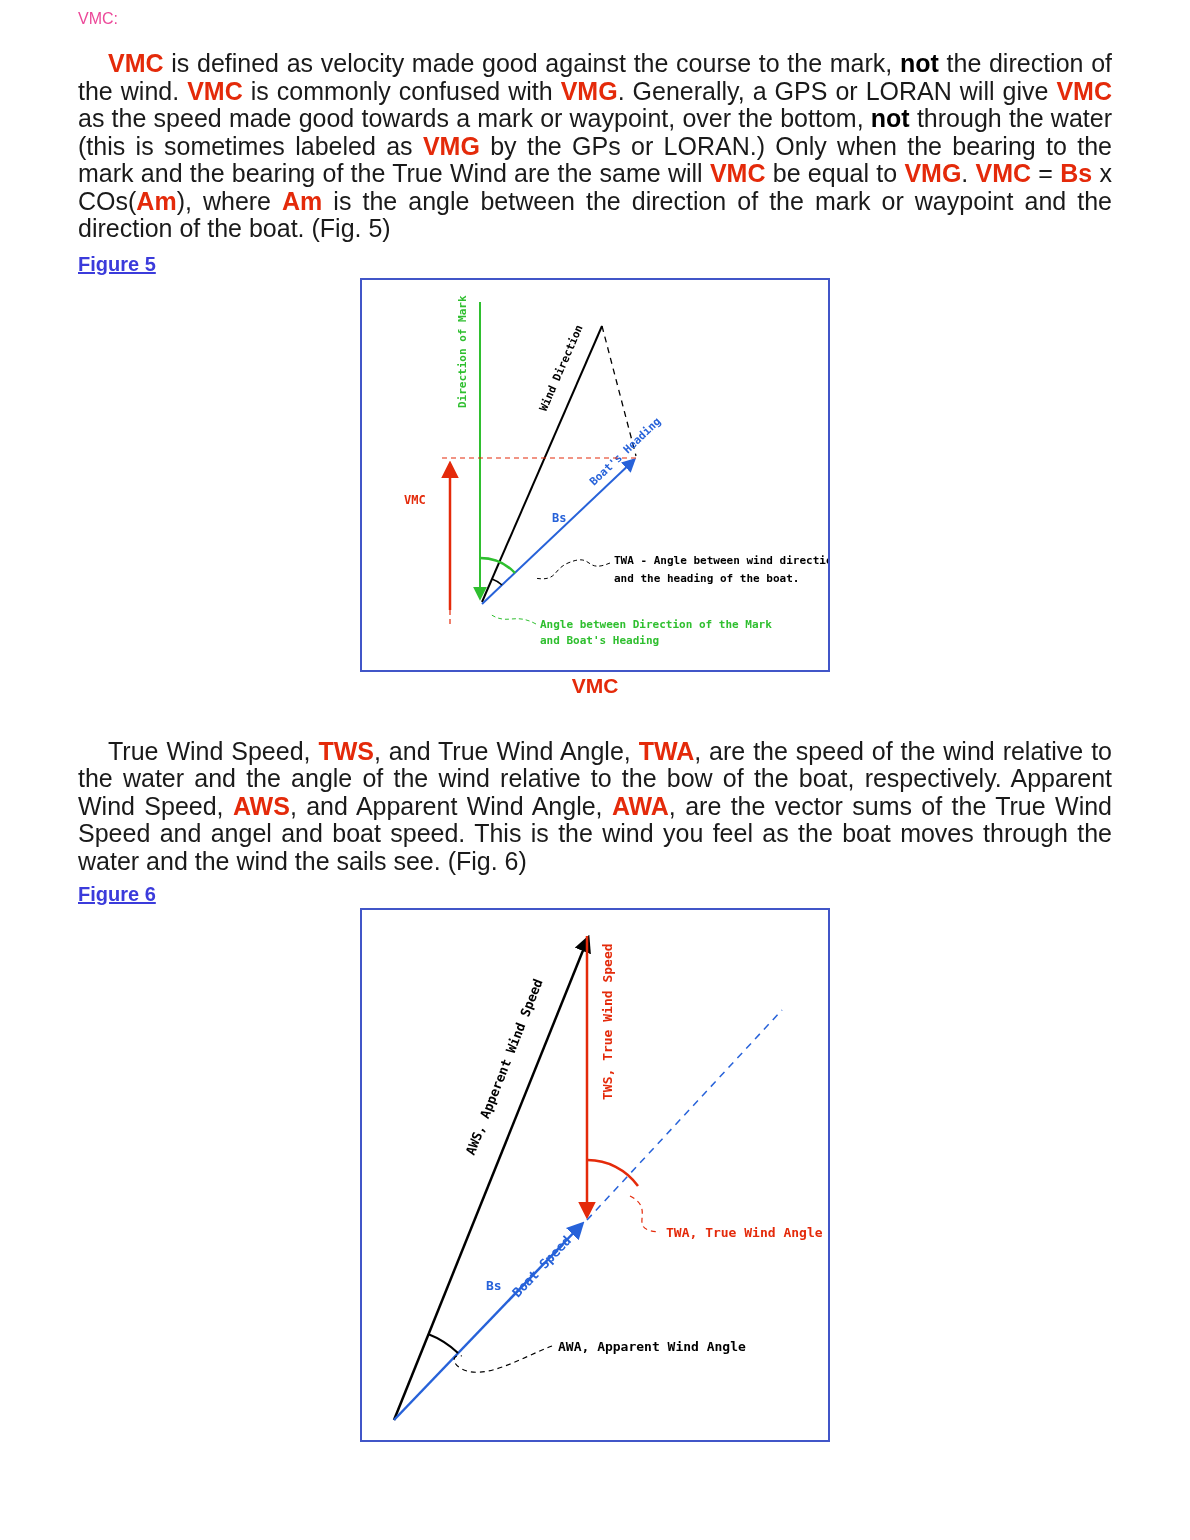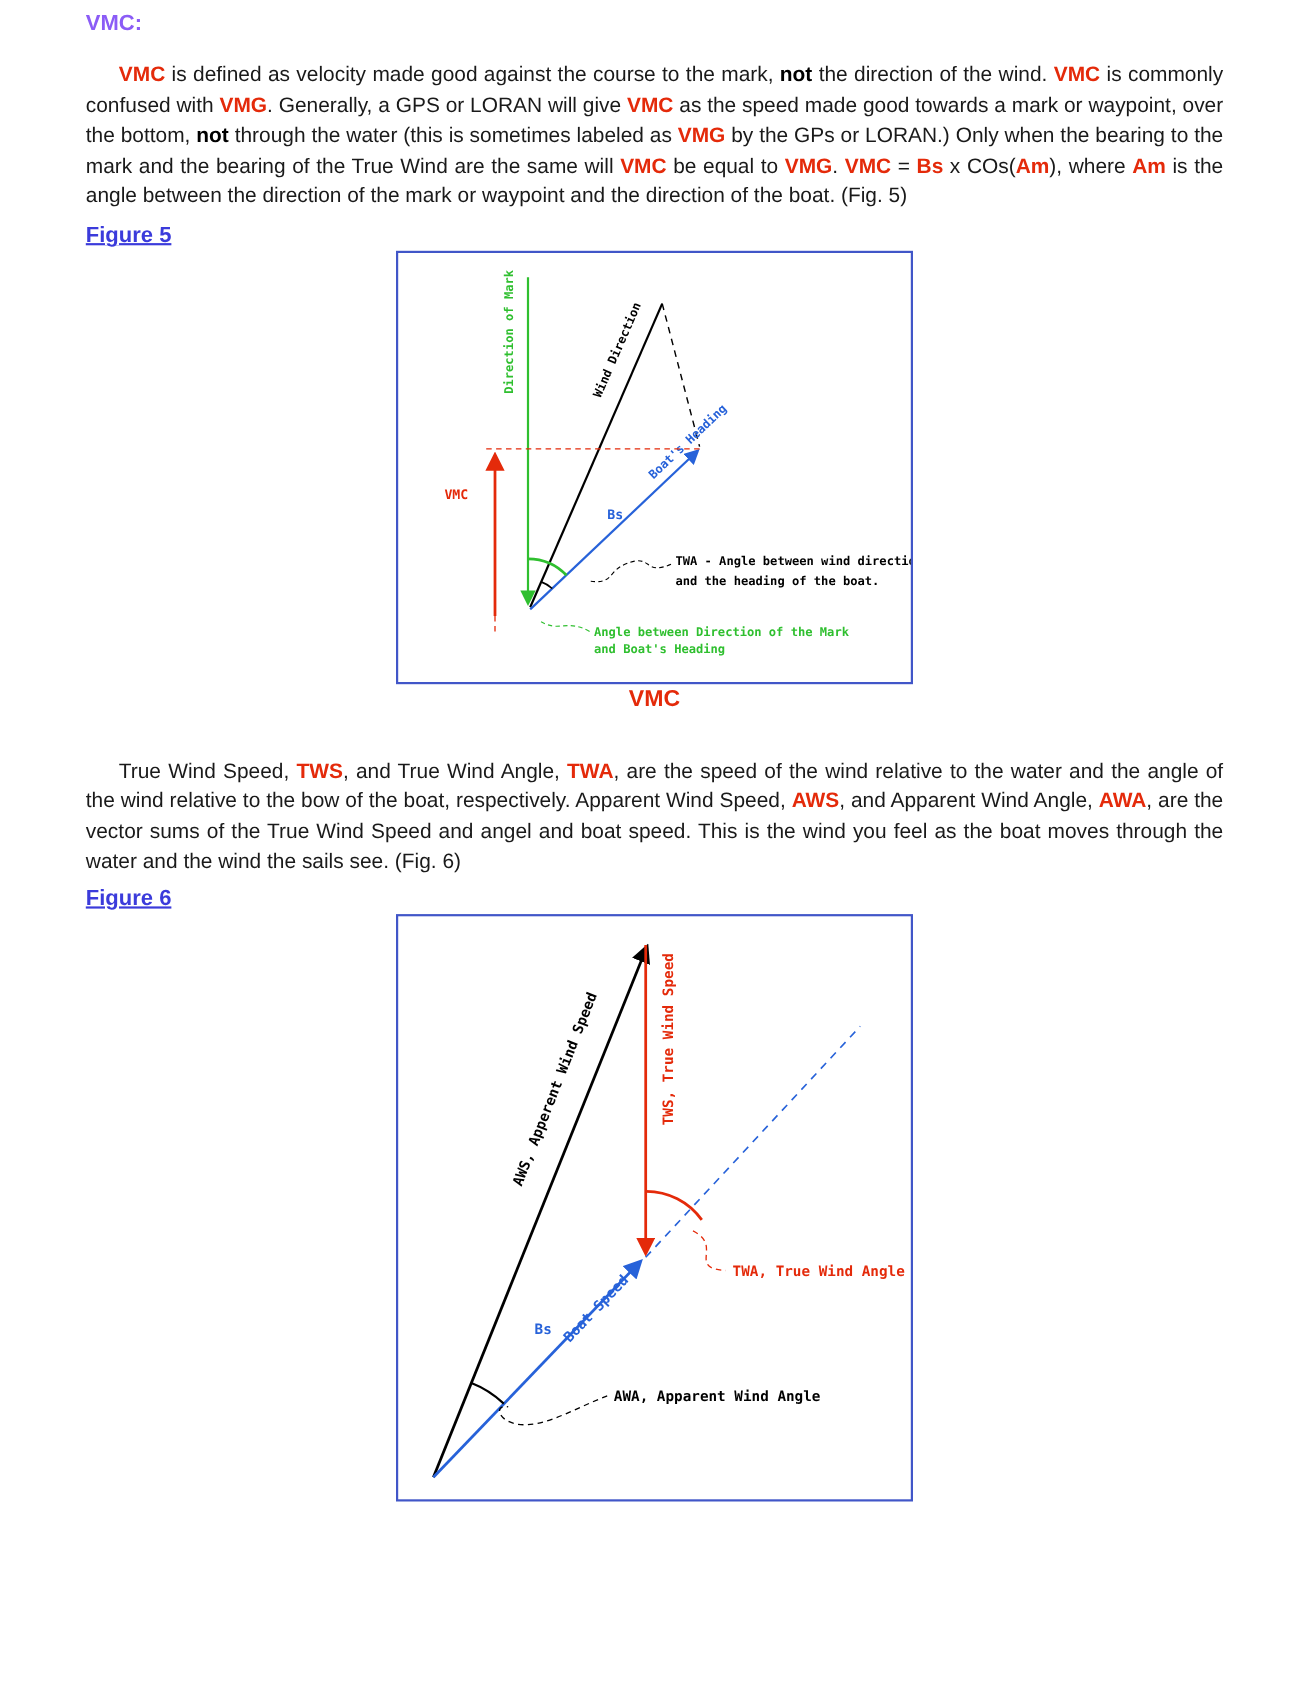--- a/index.html
+++ b/index.html
@@ -4,26 +4,26 @@
 <style>
   * { margin:0; padding:0; box-sizing:border-box; }
   html,body { background:#ffffff; }
   body {
     width:1190px; height:1540px; overflow:hidden;
     font-family:"Liberation Sans", sans-serif;
     color:#111;
   }
   .page { padding:10px 78px 0 78px; }
 
-  h2.head { font-size:20px; font-weight:bold; color:#8b5cf6; }
+  h2.head { font-size:16px; font-weight:normal; color:#ec4899; }
   .head-1 { margin:0 0 22px 0; }
   .head-2 { margin:12px 0 22px 0; }
 
   .para {
-    font-size:19px; line-height:27.5px; text-align:justify;
+    font-size:25px; line-height:27.5px; text-align:justify;
     color:#1a1a1a;
   }
   .para.indent { text-indent:30px; }
   .para-1 { margin-bottom:10px; }
   .para-2 { margin-bottom:8px;margin-top:40px; }
 
   .seg-red  { color:var(--red,#e42a0a); font-weight:bold; }
   .seg-bold { font-weight:bold; color:#000; }
 
   .figlink { text-align:left; margin:2px 0 2px 0; }

